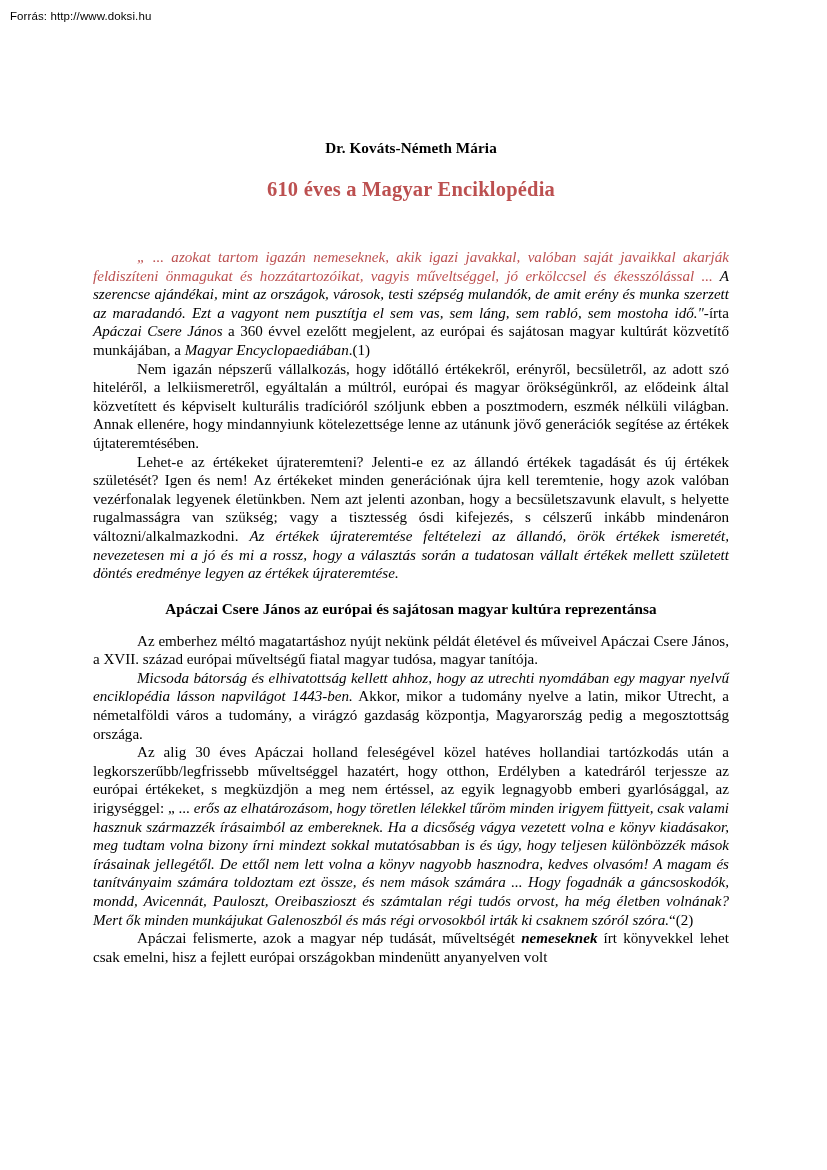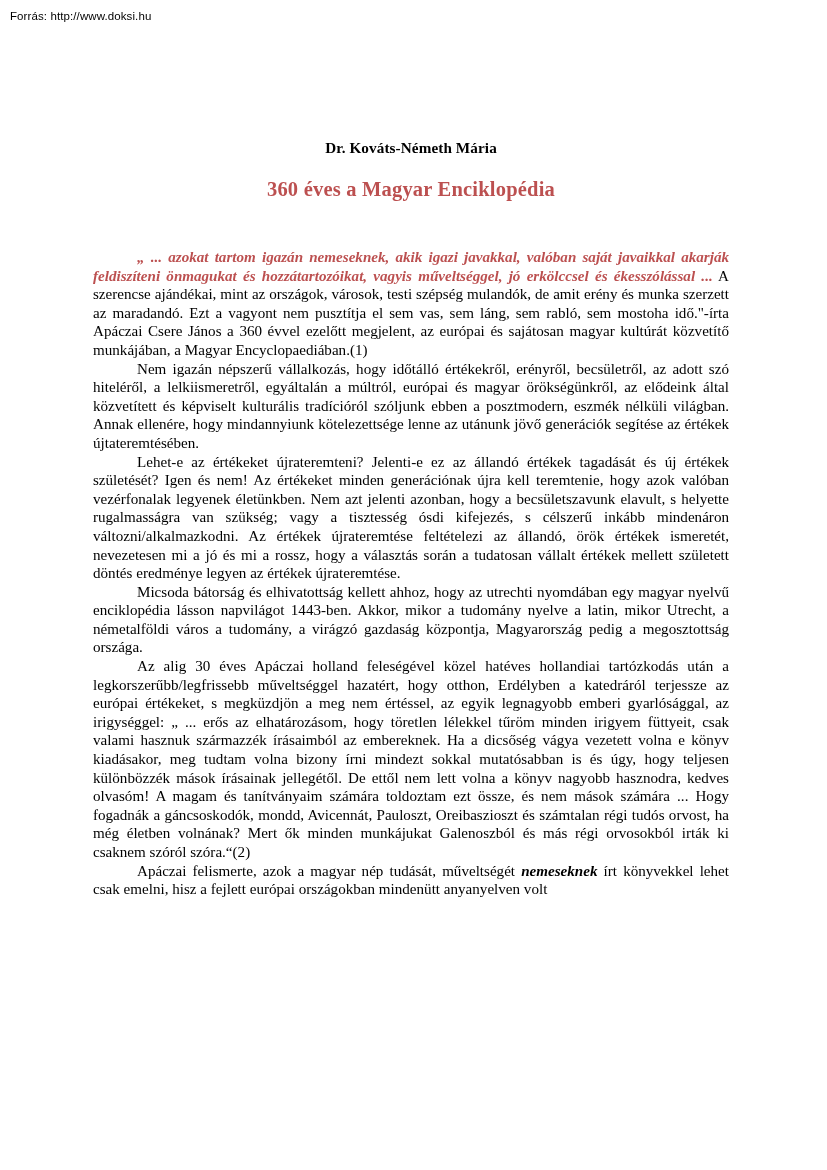--- a/index.html
+++ b/index.html
@@ -89,49 +89,51 @@
     text-align: center;
     font-weight: bold;
     font-size: 15.2px;
     line-height: 19px;
     letter-spacing: 0.05px;
   }
 
   
   .r-red-bi {           
     color: #BC5050;
-    font-weight: bold;
+    font-weight: normal;
     font-style: italic;
   }
-  .r-it { }
+  .r-it { font-style: italic; }
   .r-bi { font-weight: bold; font-style: italic; }
   .r-n  { font-style: normal; font-weight: normal; }
 </style>
 </head>
 <body style="background: rgb(255, 255, 255);">
 
 <div class="page">
 
   <div class="source-banner">Forrás: http://www.doksi.hu</div>
 
   <div class="content">
 
     <h1 class="author">Dr. Kováts-Németh Mária</h1>
 
-    <h2 class="doc-title" style="color:#BC5050;">360 éves a Magyar Enciklopédia</h2>
+    <h2 class="doc-title" style="color:#BC5050;">610 éves a Magyar Enciklopédia</h2>
 
     <div class="body-block">
 
       <p class="para"><span class="r-red-bi" style="color: rgb(188, 80, 80);">„ ... azokat tartom igazán nemeseknek, akik igazi javakkal, valóban saját javaikkal akarják feldiszíteni önmagukat és hozzátartozóikat, vagyis műveltséggel, jó erkölccsel és ékesszólással ...</span><span class="r-it"> A szerencse ajándékai, mint az országok, városok, testi szépség mulandók, de amit erény és munka szerzett az maradandó. Ezt a vagyont nem pusztítja el sem vas, sem láng, sem rabló, sem mostoha idő."</span><span class="r-n">-írta </span><span class="r-it">Apáczai Csere János</span><span class="r-n"> a 360 évvel ezelőtt megjelent, az európai és sajátosan magyar kultúrát közvetítő munkájában, a </span><span class="r-it">Magyar Encyclopaediában</span><span class="r-n">.(1)</span></p>
 
       <p class="para">Nem igazán népszerű vállalkozás, hogy időtálló értékekről, erényről, becsületről, az adott szó hiteléről, a lelkiismeretről, egyáltalán a múltról, európai és magyar örökségünkről, az elődeink által  közvetített és képviselt kulturális tradícióról szóljunk ebben a posztmodern, eszmék nélküli világban. Annak ellenére, hogy mindannyiunk kötelezettsége lenne az utánunk jövő generációk segítése az értékek újtateremtésében.</p>
 
       <p class="para"><span class="r-n">Lehet-e az értékeket újrateremteni? Jelenti-e ez az állandó értékek tagadását és új értékek születését? Igen és nem! Az értékeket minden generációnak újra kell teremtenie, hogy azok valóban vezérfonalak legyenek életünkben. Nem azt jelenti azonban, hogy a becsületszavunk elavult, s helyette rugalmasságra van szükség; vagy a tisztesség ósdi kifejezés, s célszerű inkább mindenáron változni/alkalmazkodni. </span><span class="r-it">Az értékek újrateremtése feltételezi az állandó, örök értékek ismeretét, nevezetesen mi a jó és mi a rossz, hogy a választás során a tudatosan vállalt értékek mellett született döntés eredménye legyen az értékek újrateremtése.</span></p>
 
+      <h3 class="section-heading">Apáczai Csere János az európai és sajátosan magyar kultúra reprezentánsa</h3>
 
+      <p class="para">Az emberhez méltó magatartáshoz nyújt nekünk példát életével és műveivel Apáczai Csere János, a XVII. század  európai műveltségű fiatal magyar tudósa, magyar tanítója.</p>
 
       <p class="para"><span class="r-it">Micsoda bátorság és elhivatottság kellett ahhoz, hogy az utrechti nyomdában egy magyar nyelvű enciklopédia lásson napvilágot 1443-ben.</span><span class="r-n"> Akkor, mikor a tudomány nyelve a latin, mikor Utrecht, a németalföldi város a tudomány, a virágzó gazdaság központja, Magyarország pedig a megosztottság országa.</span></p>
 
       <p class="para"><span class="r-n">Az alig 30 éves Apáczai holland feleségével közel hatéves hollandiai tartózkodás után a legkorszerűbb/legfrissebb műveltséggel hazatért, hogy otthon, Erdélyben a katedráról terjessze az európai értékeket, s megküzdjön a meg nem értéssel, az egyik legnagyobb emberi gyarlósággal, az irigységgel: „ ... </span><span class="r-it">erős az elhatározásom, hogy töretlen lélekkel tűröm minden irigyem füttyeit, csak valami hasznuk származzék írásaimból az embereknek. Ha a dicsőség vágya vezetett volna e könyv kiadásakor, meg tudtam volna bizony írni mindezt sokkal mutatósabban is és úgy, hogy teljesen különbözzék mások írásainak jellegétől. De ettől nem lett volna a könyv nagyobb hasznodra, kedves olvasóm! A magam és tanítványaim számára toldoztam ezt össze, és nem mások számára ... Hogy fogadnák a gáncsoskodók, mondd, Avicennát, Pauloszt, Oreibaszioszt és számtalan régi tudós orvost, ha még életben volnának? Mert ők minden munkájukat Galenoszból és más régi orvosokból irták ki csaknem szóról szóra.</span><span class="r-n">“(2)</span></p>
 
       <p class="para"><span class="r-n">Apáczai felismerte, azok a magyar nép tudását, műveltségét </span><span class="r-bi">nemeseknek</span><span class="r-n"> írt könyvekkel lehet csak emelni, hisz a fejlett európai országokban mindenütt anyanyelven volt</span></p>
 
     </div>
   </div>
 </div>

